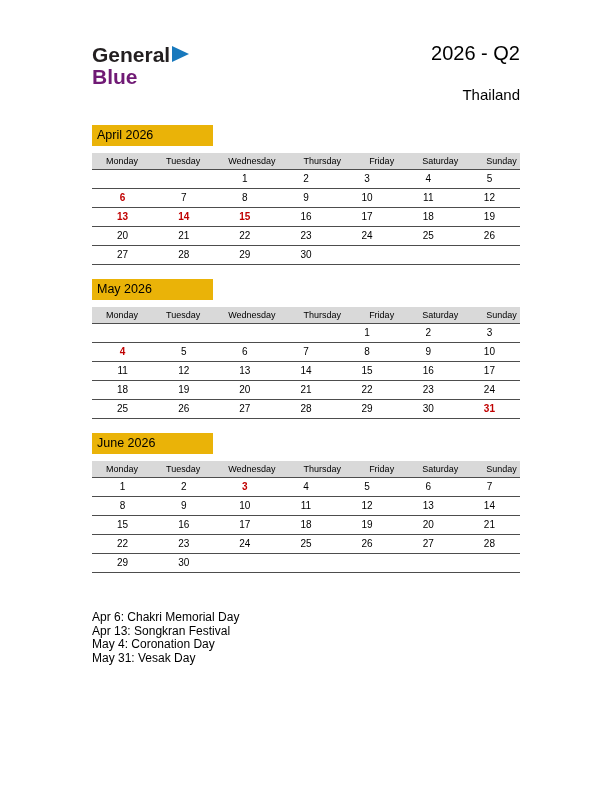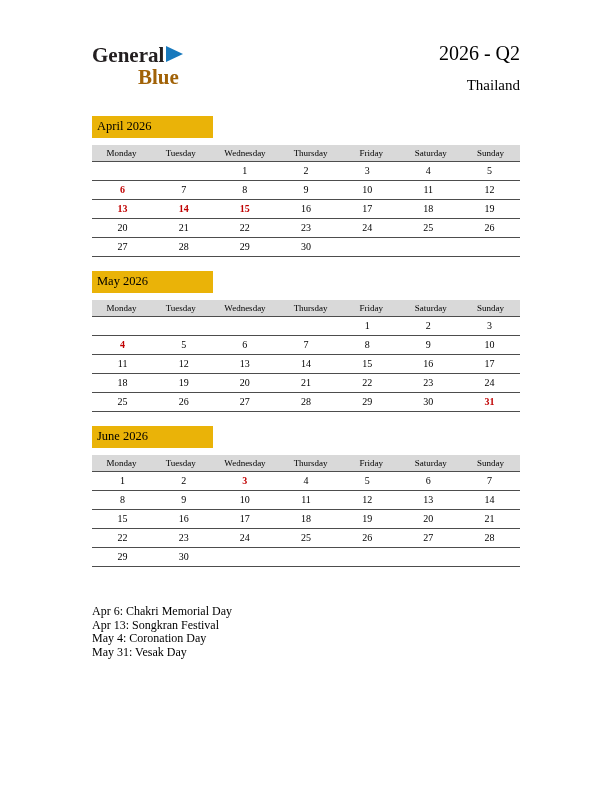--- a/index.html
+++ b/index.html
@@ -2,38 +2,38 @@
 <html><head>
 <meta charset="utf-8">
 <style>
   html,body { margin:0; padding:0; background:#ffffff; }
   .page {
     position:relative;
     width:612px; height:792px;
     background:#ffffff;
     box-sizing:border-box;
     padding:40px 92px 0 92px;
-    font-family:Liberation Serif, serif;
+    font-family:Liberation Sans, sans-serif;
     color:#000;
     overflow:hidden;
   }
   .top { display:flex; justify-content:space-between; align-items:flex-start; }
   .logo { font-weight:bold; font-size:21px; line-height:1.05; padding-top:4px; }
   .logo-row1 { display:flex; align-items:center; }
   .logo-general { color:#231f20; }
   .logo-triangle {
     width:0; height:0; margin-left:2px; margin-top:-2px;
     border-top:8px solid transparent;
     border-bottom:8px solid transparent;
     border-left:17px solid #1879bd;
   }
-  .logo-blue { color:#a16207; margin-left:46px; }
+  .logo-blue { color:#701a75; }
   .title-block { text-align:right; padding-top:2px; }
   .quarter-title { font-size:20px; line-height:1.1; }
-  .region { font-size:15px; margin-top:13px; }
+  .region { font-size:15px; margin-top:22px; }
 
   .month { margin-top:22px; }
   .month + .month { margin-top:14px; }
   .month-title {
     display:inline-block;
     background:#eab308;
     width:112px;
     padding:3px 4px 4px 5px;
     font-size:12.5px;
     margin-bottom:7px;

